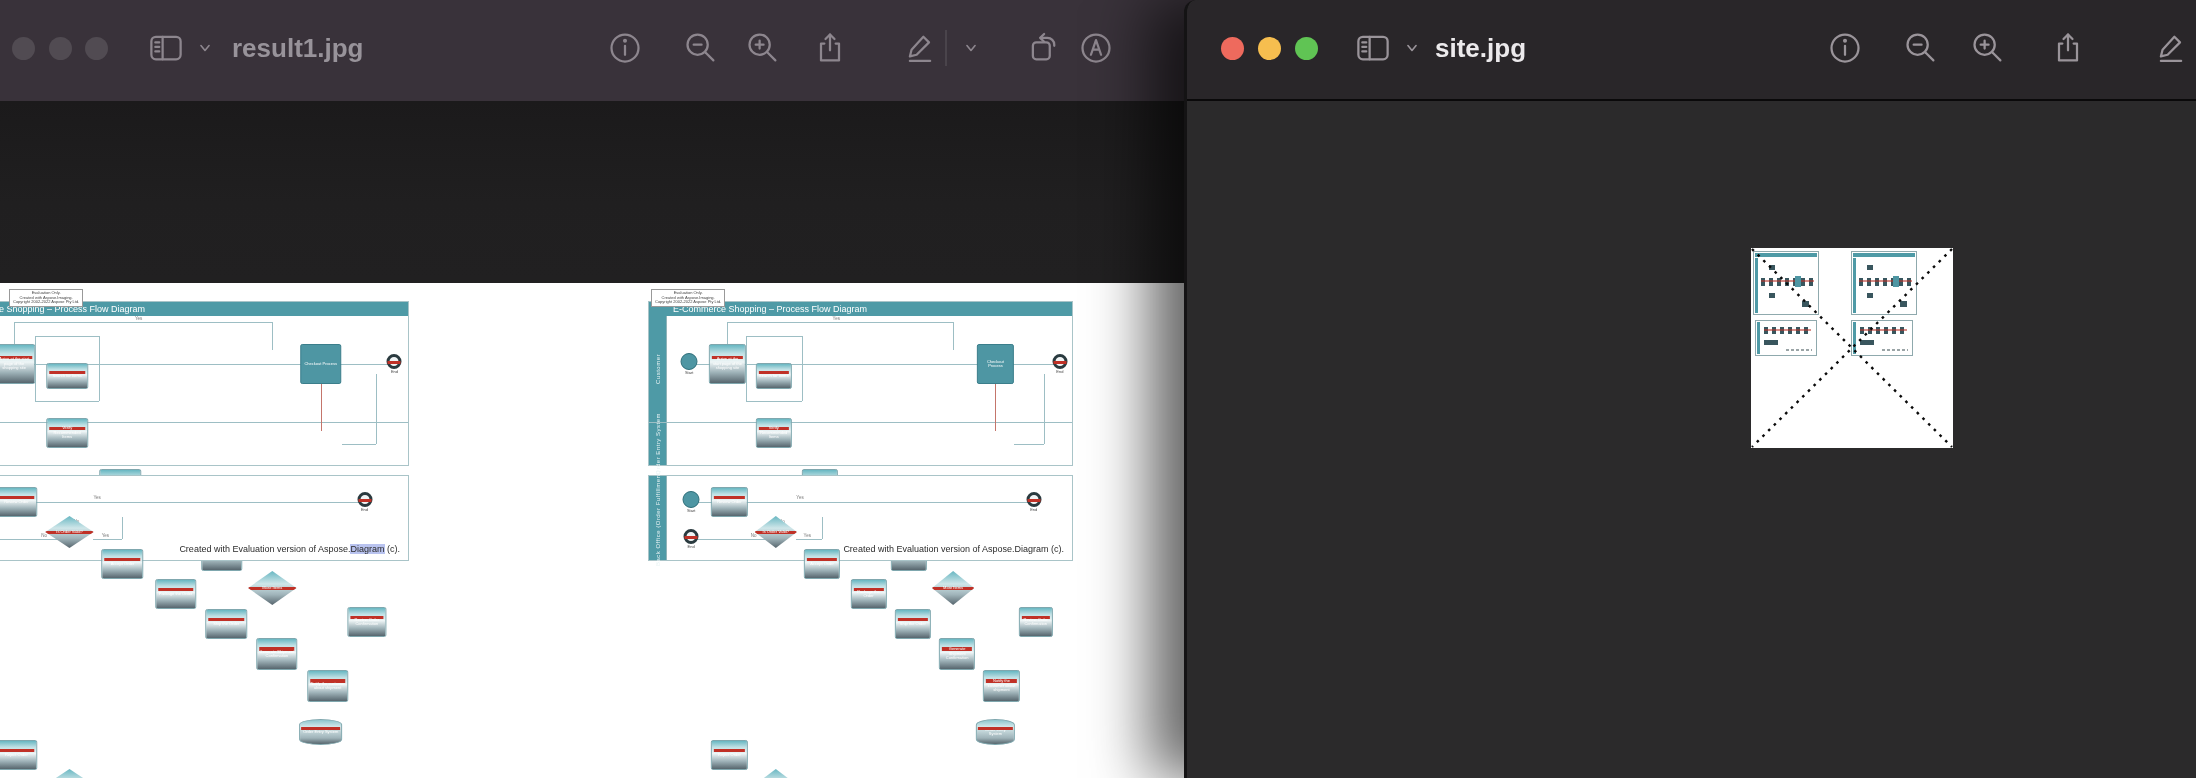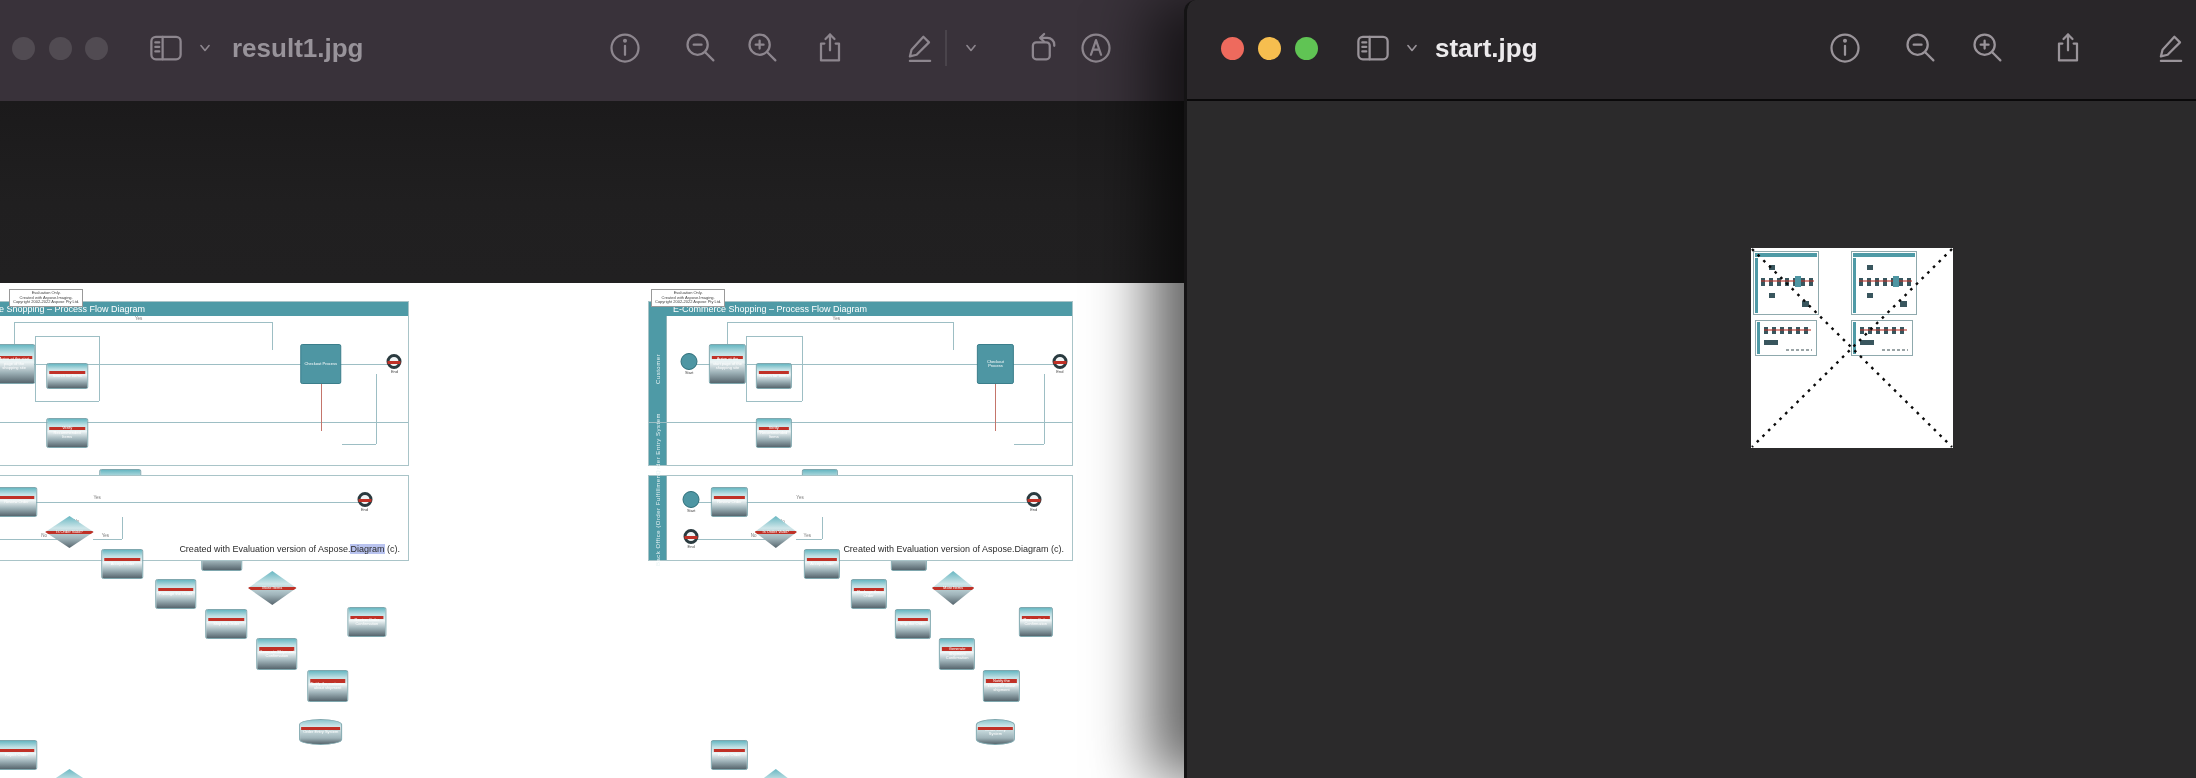--- a/index.html
+++ b/index.html
@@ -432,21 +432,21 @@
             <line x1="6.5" y1="11" x2="10" y2="11"></line>
             <line x1="6.5" y1="15" x2="10" y2="15"></line>
             <line x1="6.5" y1="19" x2="10" y2="19"></line>
           </svg>
       </div>
       <div class="tbicon" style="left:212px;width:26px">
         <svg viewBox="0 0 32 32">
             <path d="M11 13 l5 6 l5 -6"></path>
           </svg>
       </div>
-      <div class="wintitle" style="left:248px">start.jpg</div>
+      <div class="wintitle" style="left:248px">site.jpg</div>
 
       <div class="tbicon" style="left:640px">
         <svg viewBox="0 0 32 32">
             <circle cx="16" cy="16" r="12"></circle>
             <line x1="16" y1="14" x2="16" y2="22"></line>
             <circle cx="16" cy="9.5" r="0.8" fill="currentColor"></circle>
           </svg>
       </div>
       <div class="tbicon" style="left:716px">
         <svg viewBox="0 0 32 32">

